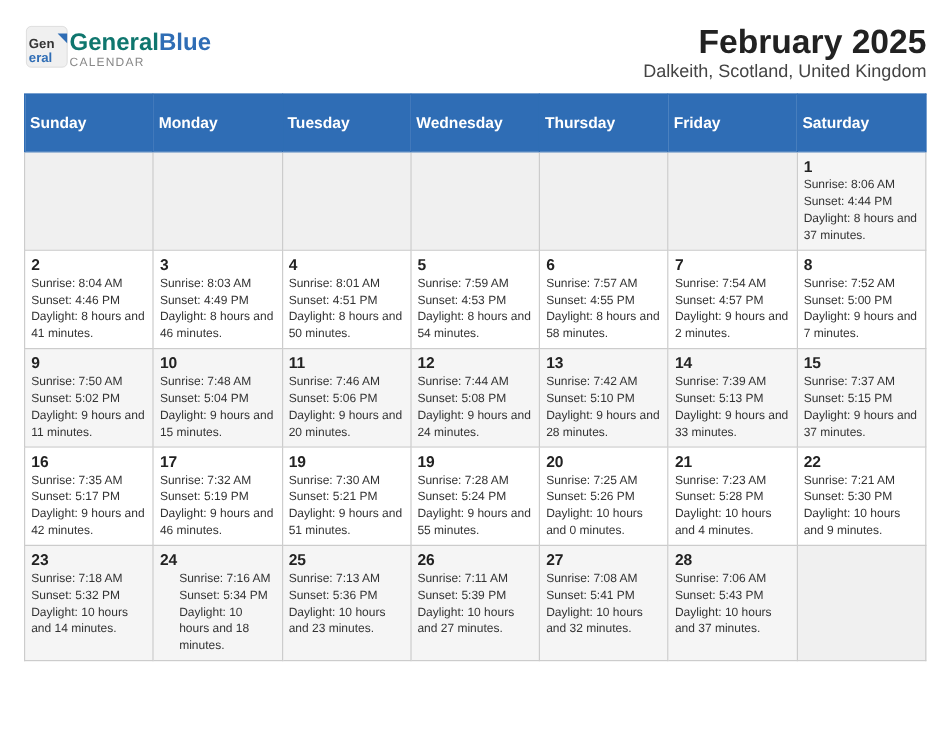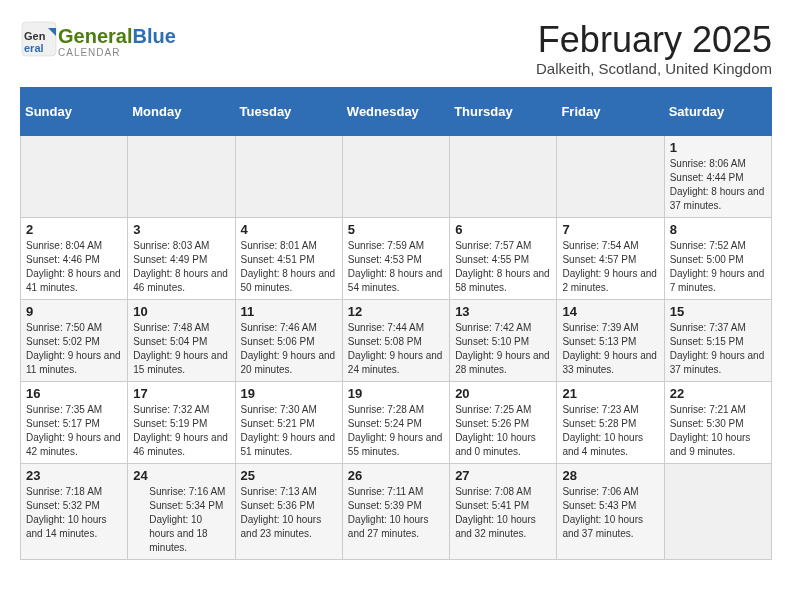--- a/index.html
+++ b/index.html
@@ -18,22 +18,22 @@
     }
     .logo {
       display: flex;
       flex-direction: column;
       align-items: flex-start;
     }
     .title-block {
       text-align: right;
     }
     .month-title {
-      font-size: 36px;
-      font-weight: normal;
+      font-size: 28px;
+      font-weight: bold;
       color: #222;
       line-height: 1.1;
     }
     .location {
       font-size: 15px;
       color: #444;
     }
     table {
       width: 100%;
       border-collapse: collapse;
@@ -91,21 +91,21 @@
   <div class="logo">
     <div class="logo-wrapper">
       <svg width="38" height="38" viewBox="0 0 38 38">
         <rect x="2" y="2" width="34" height="34" rx="4" fill="#f0f0f0" stroke="#ccc" stroke-width="0.5"></rect>
         <text x="4" y="20" font-size="11" font-weight="bold" fill="#333" font-family="Arial">Gen</text>
         <text x="4" y="32" font-size="11" font-weight="bold" fill="#2f6db5" font-family="Arial">eral</text>
         <polygon points="28,8 36,8 36,16" fill="#2f6db5"></polygon>
       </svg>
       <div>
         <div style="font-size:20px; font-weight:bold; line-height:1.1;">
-          <span style="color:#4d7c0f">General</span><span style="color:#2f6db5">Blue</span>
+          <span style="color:#0f766e">General</span><span style="color:#2f6db5">Blue</span>
         </div>
         <div style="font-size:10px; color:#888; letter-spacing:1px;">CALENDAR</div>
       </div>
     </div>
   </div>
   <div class="title-block">
     <div class="month-title">February 2025</div>
     <div class="location">Dalkeith, Scotland, United Kingdom</div>
   </div>
 </div>

